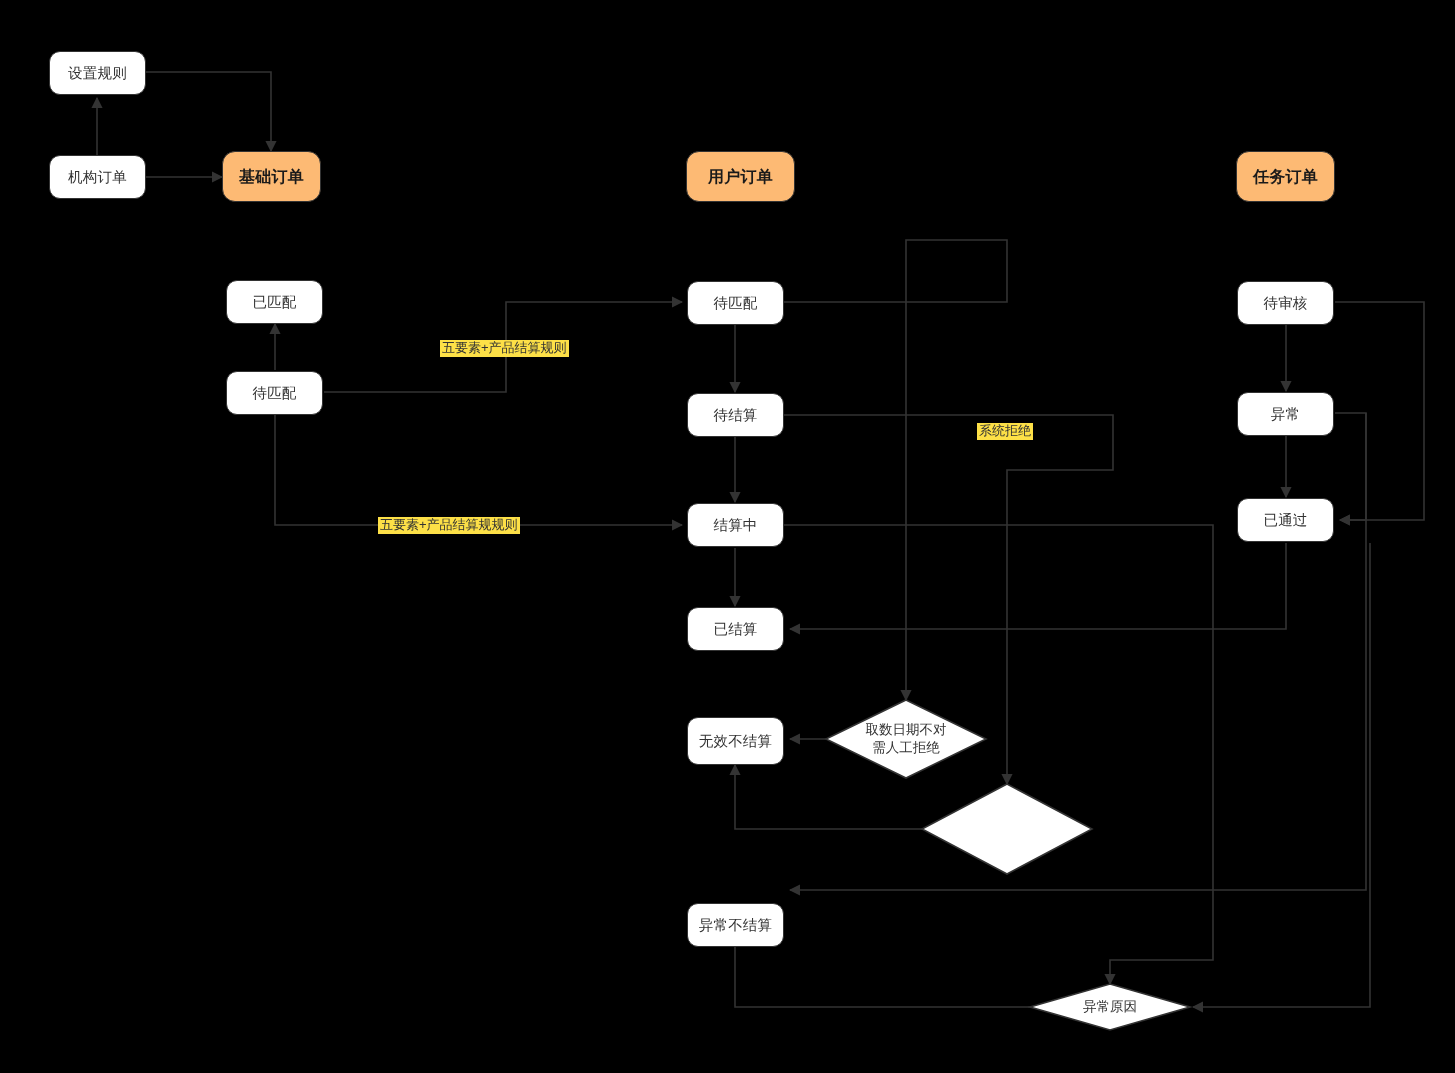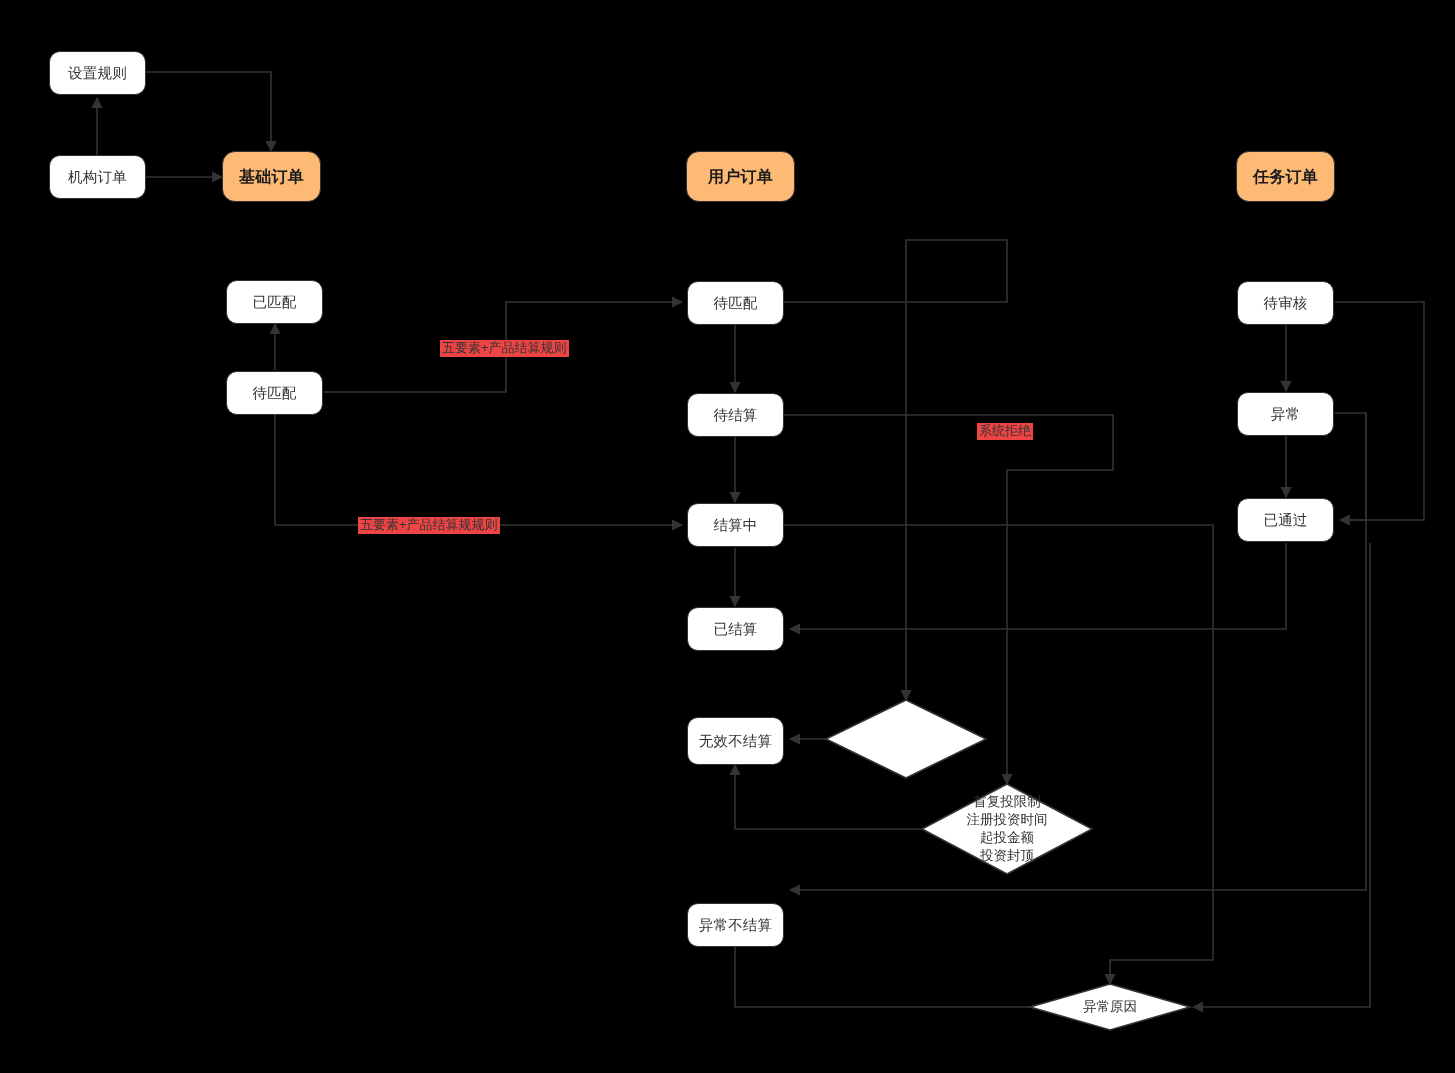--- a/index.html
+++ b/index.html
@@ -57,21 +57,21 @@
     flex-direction: column;
     text-align: center;
     color: #333333;
     font-size: 13.5px;
     line-height: 1.32;
     white-space: nowrap;
     pointer-events: none;
   }
   .edge-label {
     position: absolute;
-    background: #ef4444;
+    background: #fde047;
     color: #333333;
     font-size: 13px;
     line-height: 1.15;
     padding: 1px 2px;
     white-space: nowrap;
     box-sizing: border-box;
   }
 </style>
 </head>
 <body>
@@ -195,37 +195,35 @@
   </div>
 
   <div class="node" style="left:1237px; top:392px; width:97px; height:44px;">
     <span>异常</span>
   </div>
 
   <div class="node" style="left:1237px; top:498px; width:97px; height:44px;">
     <span>已通过</span>
   </div>
 
-
-  <div class="diamond-label" style="left:922px; top:793px; width:170px; height:72px;">
-    <span>首复投限制</span>
-    <span>注册投资时间</span>
-    <span>起投金额</span>
-    <span>投资封顶</span>
-  </div>
+  <div class="diamond-label" style="left:826px; top:714px; width:160px; height:50px;">
+    <span>取数日期不对</span>
+    <span>需人工拒绝</span>
+  </div>
+
 
   <div class="diamond-label" style="left:1030px; top:995px; width:160px; height:24px;">
     <span>异常原因</span>
   </div>
 
   <div class="edge-label" style="left:440px; top:340px;">
     <span>五要素+产品结算规则</span>
   </div>
 
-  <div class="edge-label" style="left:358px; top:517px;">
+  <div class="edge-label" style="left:378px; top:517px;">
     <span>五要素+产品结算规规则</span>
   </div>
 
   <div class="edge-label" style="left:977px; top:423px;">
     <span>系统拒绝</span>
   </div>
 
 </div>
 
 </body></html>

